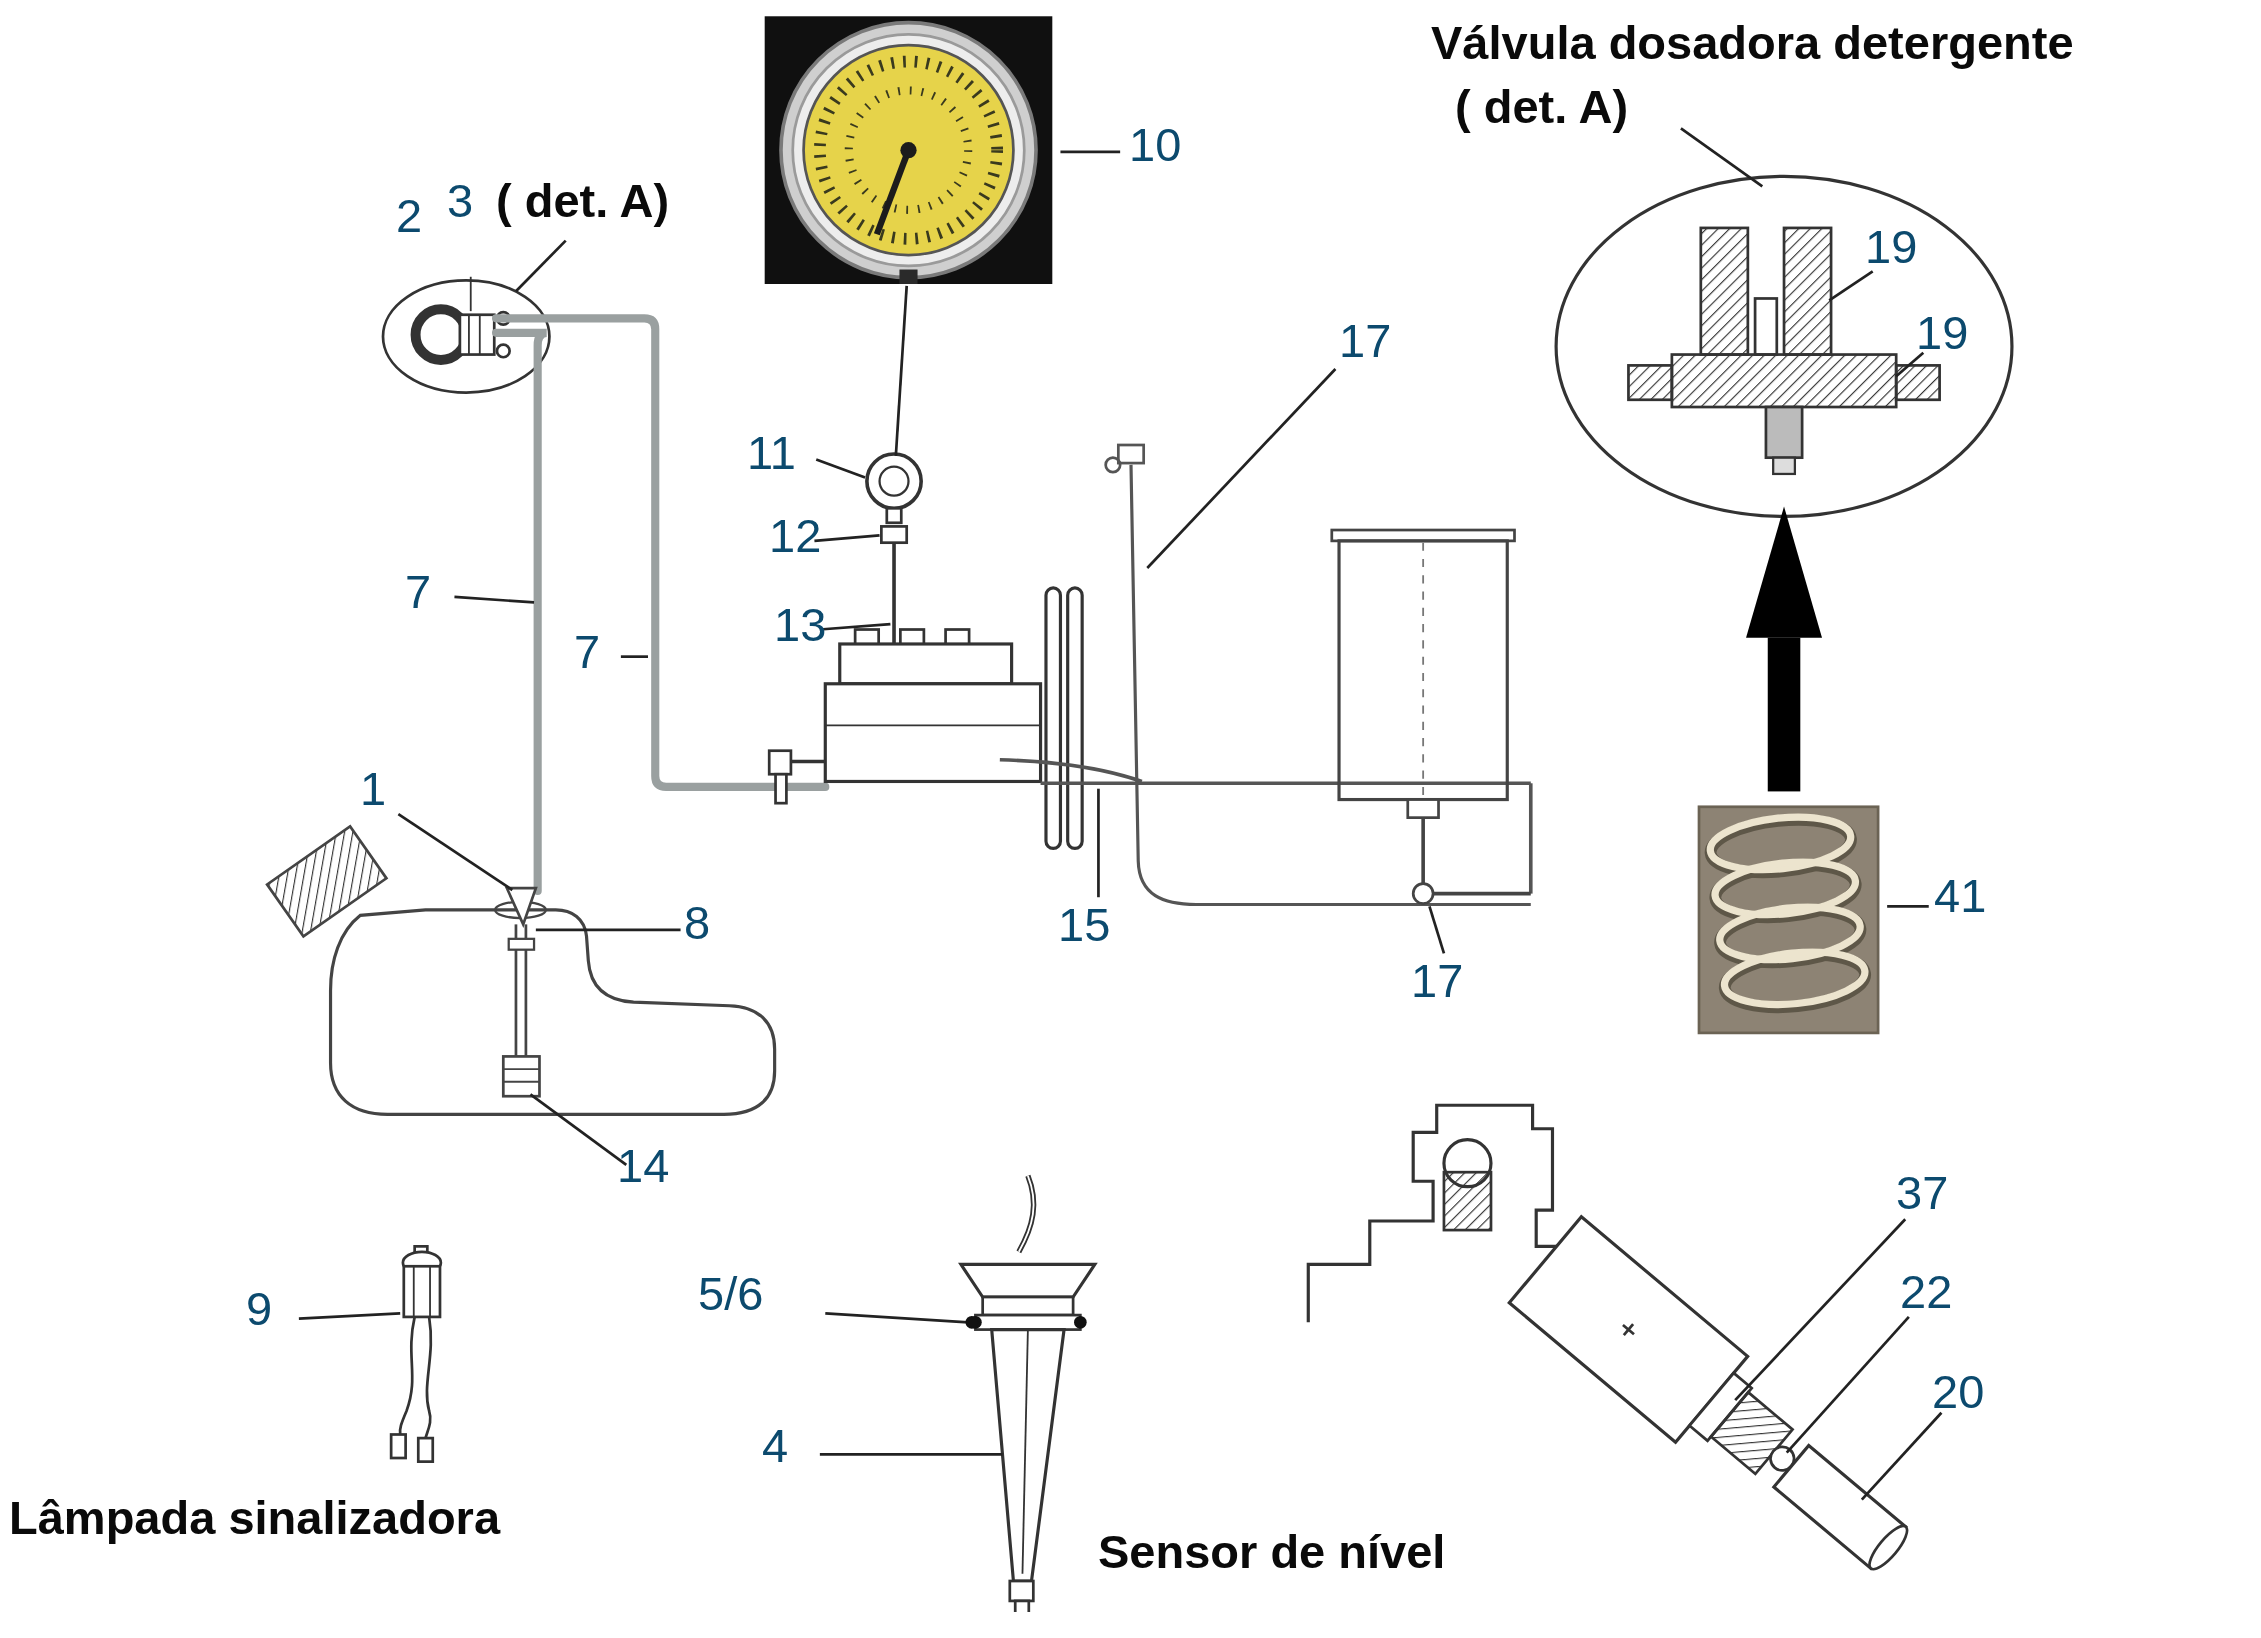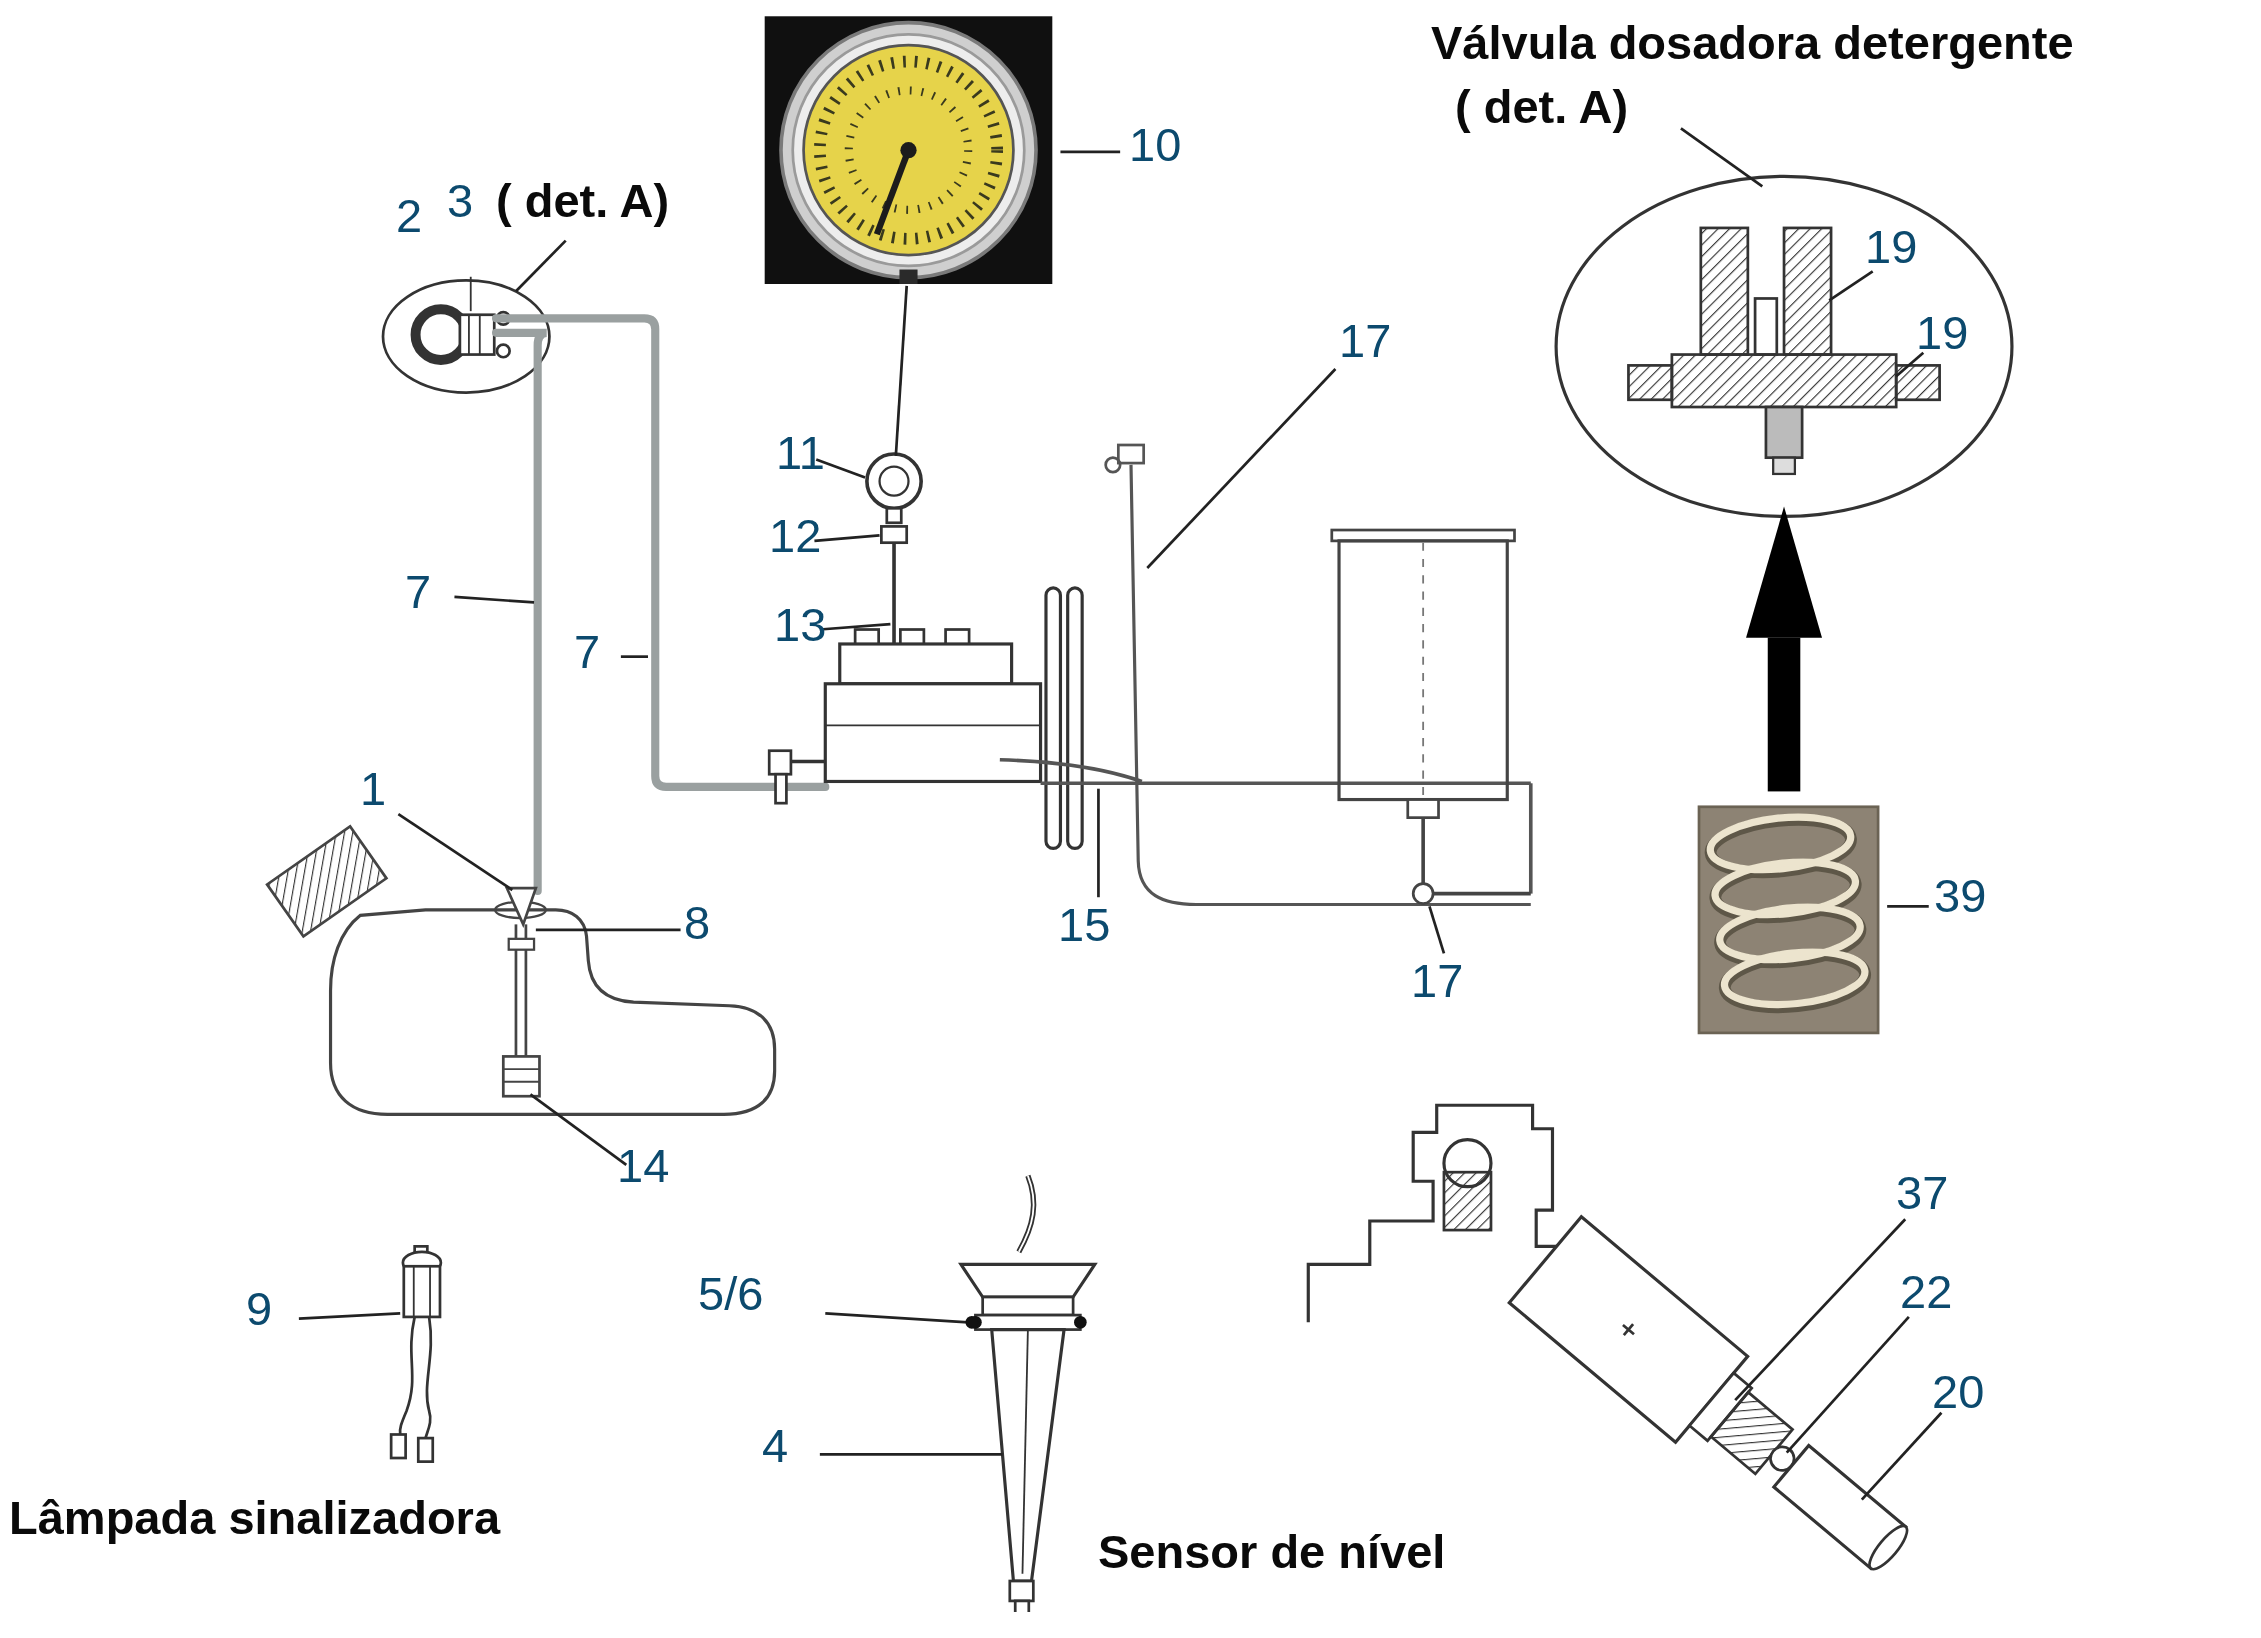--- a/index.html
+++ b/index.html
@@ -223,35 +223,35 @@
 
   <div class="hd" style="left:1431px;top:16.3px">Válvula dosadora detergente</div>
   <div class="hd" style="left:1455px;top:80px">( det. A)</div>
   <div class="hd" style="left:496px;top:174px">( det. A)</div>
   <div class="hd" style="left:1098px;top:1525px">Sensor de nível</div>
   <div class="hd" style="left:9px;top:1491px">Lâmpada sinalizadora</div>
 
   <div class="co" style="left:396px;top:192px">2</div>
   <div class="co" style="left:447px;top:177px">3</div>
   <div class="co" style="left:1129px;top:121px">10</div>
-  <div class="co" style="left:776px;top:429px">11</div>
+  <div class="co" style="left:747px;top:429px">11</div>
   <div class="co" style="left:769px;top:512px">12</div>
   <div class="co" style="left:774px;top:601px">13</div>
   <div class="co" style="left:1339px;top:317px">17</div>
   <div class="co" style="left:405px;top:568px">7</div>
   <div class="co" style="left:574px;top:628px">7</div>
   <div class="co" style="left:360px;top:765px">1</div>
   <div class="co" style="left:684px;top:899px">8</div>
   <div class="co" style="left:1058px;top:901px">15</div>
   <div class="co" style="left:1411px;top:957px">17</div>
   <div class="co" style="left:617px;top:1142px">14</div>
   <div class="co" style="left:246px;top:1285px">9</div>
   <div class="co" style="left:698px;top:1270px">5/6</div>
   <div class="co" style="left:762px;top:1422px">4</div>
   <div class="co" style="left:1865px;top:223px">19</div>
   <div class="co" style="left:1916px;top:309px">19</div>
-  <div class="co" style="left:1934px;top:872px">39</div>
+  <div class="co" style="left:1934px;top:872px">41</div>
   <div class="co" style="left:1896px;top:1169px">37</div>
   <div class="co" style="left:1900px;top:1268px">22</div>
   <div class="co" style="left:1932px;top:1368px">20</div>
 
 </div>
 
 
 </body></html>

